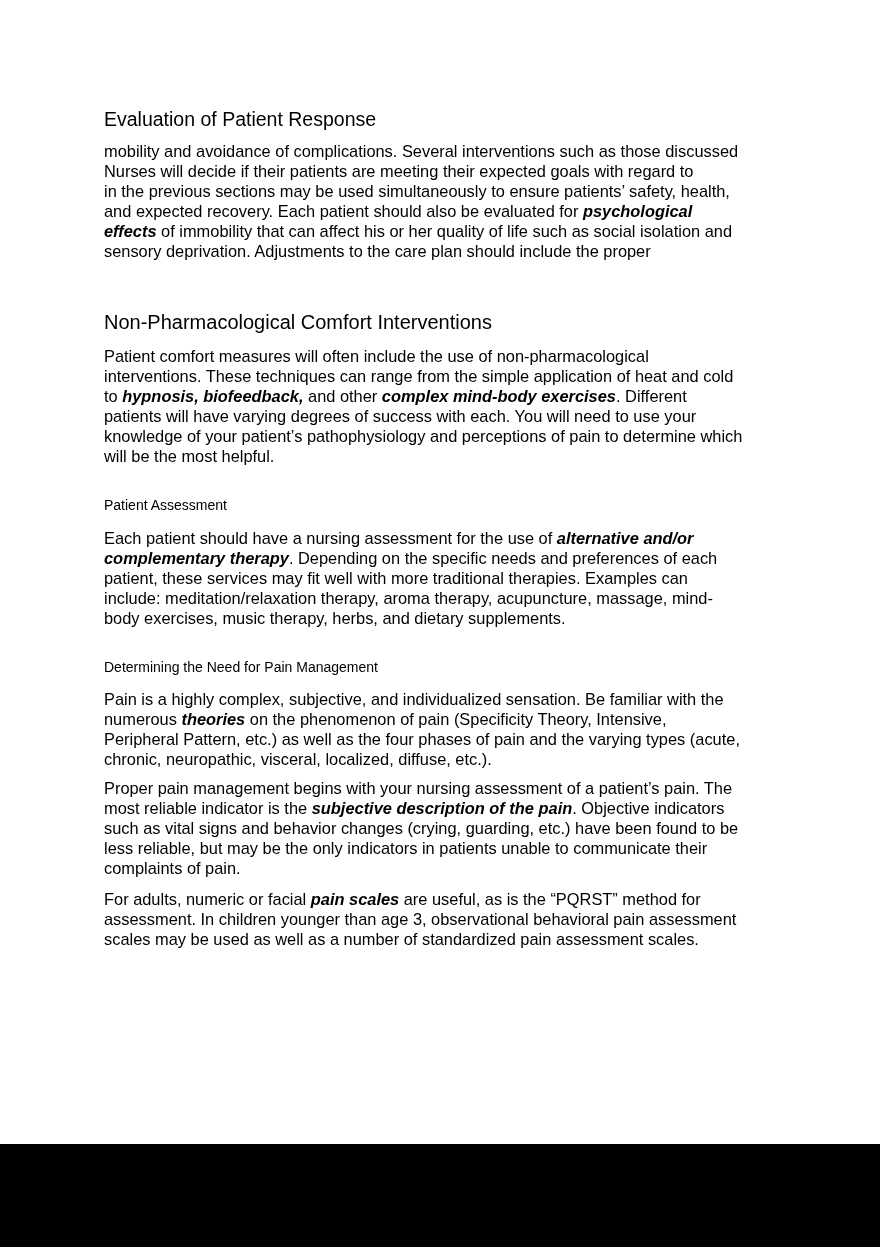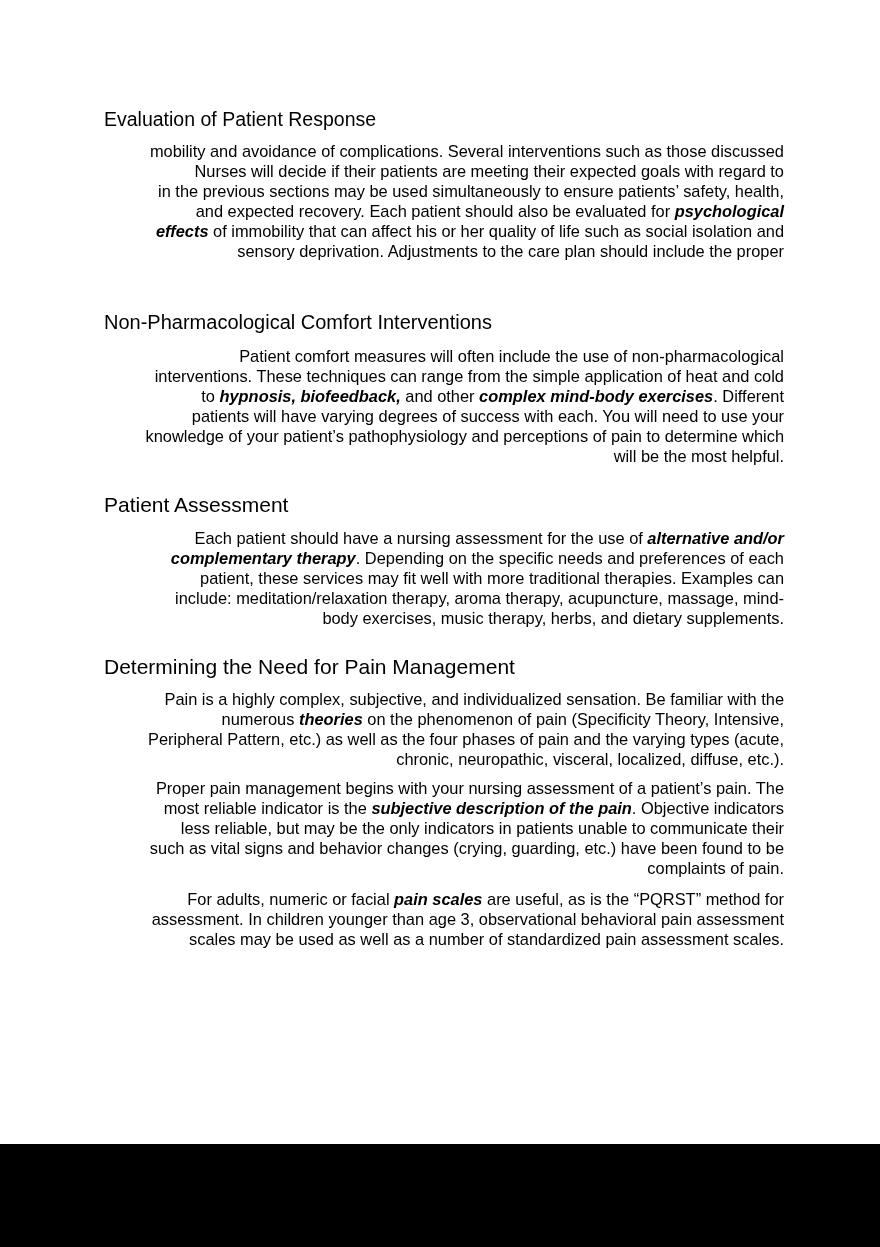--- a/index.html
+++ b/index.html
@@ -1,25 +1,25 @@
 <!DOCTYPE html>
 <html><head>
 <meta charset="utf-8">
 <style>
   html, body { margin: 0; padding: 0; }
   body {
     width: 880px; height: 1247px; background: #ffffff; position: relative; overflow: hidden;
     font-family: "Liberation Sans", sans-serif; color: #000;
   }
-  .page { position: absolute; left: 0; top: 0; width: 740px; height: 1144px; background: #fff; text-align: right; }
+  .page { position: absolute; left: 0; top: 0; width: 740px; height: 1144px; background: #fff; }
   .black-bar { position: absolute; left: 0; top: 1144px; width: 880px; height: 103px; background: #000; }
   .content { position: absolute; left: 104px; top: 0; width: 680px; }
   h1, h2, h3, p { margin: 0; font-weight: normal; }
   .h3 { position: absolute; font-size: 19.5px; line-height: 24px; white-space: nowrap; }
-  .h2 { position: absolute; font-size: 21px; line-height: 26px; white-space: nowrap; }
+  .h2 { position: absolute; font-size: 14px; line-height: 26px; white-space: nowrap; }
   .h1 { position: absolute; font-size: 20px; line-height: 32px; white-space: nowrap; }
   .para { position: absolute; font-size: 16.4px; line-height: 19.9px; width: 680px; }
   .line { display: block; white-space: nowrap; }
   b { font-weight: bold; font-style: italic; }
 </style>
 </head>
 <body>
 
 <div class="page">
   <div class="content">
@@ -56,22 +56,22 @@
     <h2 class="h2" style="top:654px;">Determining the Need for Pain Management</h2>
     <p class="para" style="top:690px;">
         <span class="line"><span>Pain is a highly complex, subjective, and individualized sensation. Be familiar with the</span></span>
         <span class="line"><span>numerous </span><b>theories</b><span> on the phenomenon of pain (Specificity Theory, Intensive,</span></span>
         <span class="line"><span>Peripheral Pattern, etc.) as well as the four phases of pain and the varying types (acute,</span></span>
         <span class="line"><span>chronic, neuropathic, visceral, localized, diffuse, etc.).</span></span>
       </p>
     <p class="para" style="top:779px;">
         <span class="line"><span>Proper pain management begins with your nursing assessment of a patient’s pain. The</span></span>
         <span class="line"><span>most reliable indicator is the </span><b>subjective description of the pain</b><span>. Objective indicators</span></span>
+        <span class="line"><span>such as vital signs and behavior changes (crying, guarding, etc.) have been found to be</span></span>
         <span class="line"><span>less reliable, but may be the only indicators in patients unable to communicate their</span></span>
-        <span class="line"><span>such as vital signs and behavior changes (crying, guarding, etc.) have been found to be</span></span>
         <span class="line"><span>complaints of pain.</span></span>
       </p>
     <p class="para" style="top:890px;">
         <span class="line"><span>For adults, numeric or facial </span><b>pain scales</b><span> are useful, as is the “PQRST” method for</span></span>
         <span class="line"><span>assessment. In children younger than age 3, observational behavioral pain assessment</span></span>
         <span class="line"><span>scales may be used as well as a number of standardized pain assessment scales.</span></span>
       </p>
 
   </div>
 </div>

